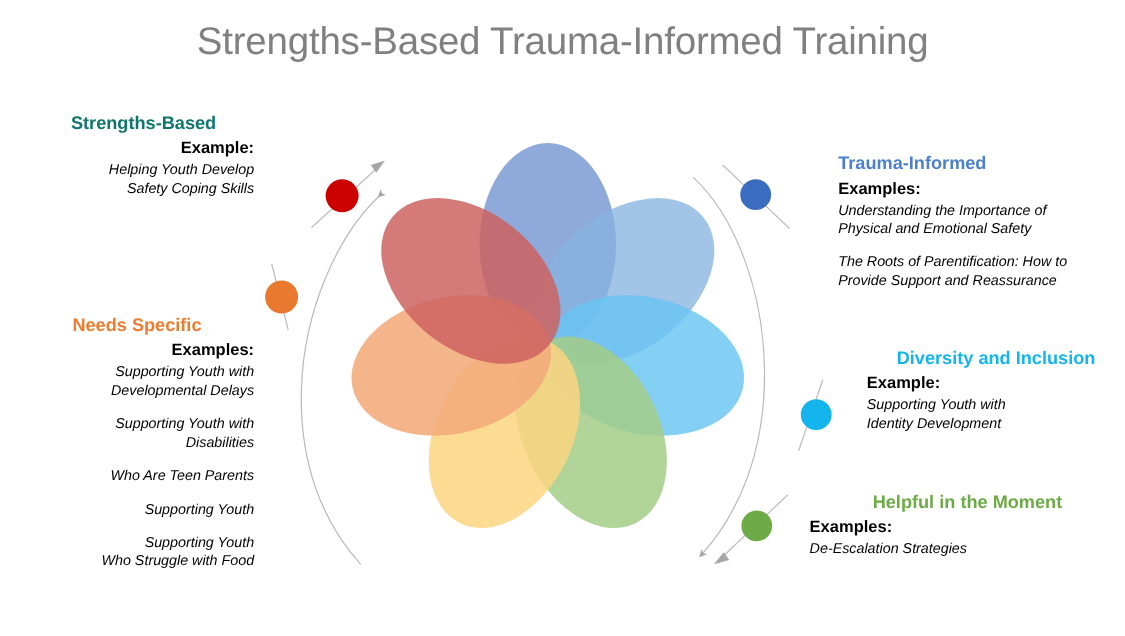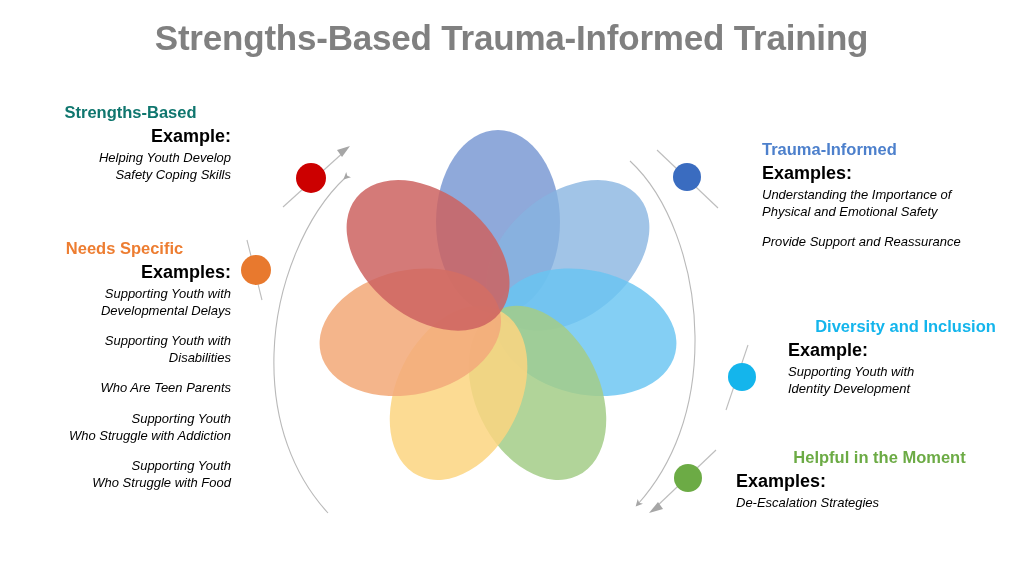--- a/index.html
+++ b/index.html
@@ -17,39 +17,39 @@
   }
 
   
   #page-title {
     position: absolute;
     top: 18px;
     left: 0;
     width: 1023px;
     text-align: center;
     font-size: 35px;
-    font-weight: bold;
+    font-weight: normal;
     color: #808080;
     letter-spacing: -0.2px;
     white-space: nowrap;
   }
 
   
   .block {
     position: absolute;
   }
   .block .heading {
     font-size: 16.5px;
     font-weight: bold;
     margin: 0 0 3px 0;
     white-space: nowrap;
     line-height: 1.15;
   }
   .block .ex-label {
-    font-size: 18px;
+    font-size: 15px;
     font-weight: bold;
     margin: 0;
     line-height: 1.32;
   }
   .block .ex-item {
     font-size: 13px;
     font-style: italic;
     margin: 0;
     line-height: 1.32;
   }
@@ -148,49 +148,49 @@
 </svg>
 
 <div class="block align-right" id="block-strengths">
   <p class="heading" style="color: #0f766e;">Strengths-Based</p>
   <p class="ex-label">Example:</p>
   <p class="ex-item">Helping Youth Develop</p>
   <p class="ex-item">Safety Coping Skills</p>
 </div>
 
 <div class="block align-right" id="block-needs">
-  <p class="heading" style="color: rgb(237, 125, 49);">Needs Specific</p>
+  <p class="heading" style="color: rgb(237, 125, 49); margin-top: 48px;">Needs Specific</p>
   <p class="ex-label">Examples:</p>
 
   <p class="ex-item">Supporting Youth with</p>
   <p class="ex-item">Developmental Delays</p>
   <div class="ex-gap"></div>
 
   <p class="ex-item">Supporting Youth with</p>
   <p class="ex-item">Disabilities</p>
   <div class="ex-gap"></div>
 
   <p class="ex-item">Who Are Teen Parents</p>
   <div class="ex-gap"></div>
 
   <p class="ex-item">Supporting Youth</p>
-  <p class="ex-item">Who Struggle with Addiction</p>
   <div class="ex-gap"></div>
 
   <p class="ex-item">Supporting Youth</p>
   <p class="ex-item">Who Struggle with Food</p>
 </div>
 
 <div class="block align-left" id="block-trauma">
   <p class="heading" style="color: rgb(77, 128, 204);">Trauma-Informed</p>
   <p class="ex-label">Examples:</p>
 
   <p class="ex-item">Understanding the Importance of</p>
   <p class="ex-item">Physical and Emotional Safety</p>
   <div class="ex-gap"></div>
+  <p class="ex-item">The Roots of Parentification: How to</p>
   <p class="ex-item">Provide Support and Reassurance</p>
 </div>
 
 <div class="block align-left" id="block-diversity">
   <p class="heading" style="color: rgb(20, 181, 236);">Diversity and Inclusion</p>
   <p class="ex-label">Example:</p>
   <p class="ex-item">Supporting Youth with</p>
   <p class="ex-item">Identity Development</p>
 </div>
 

